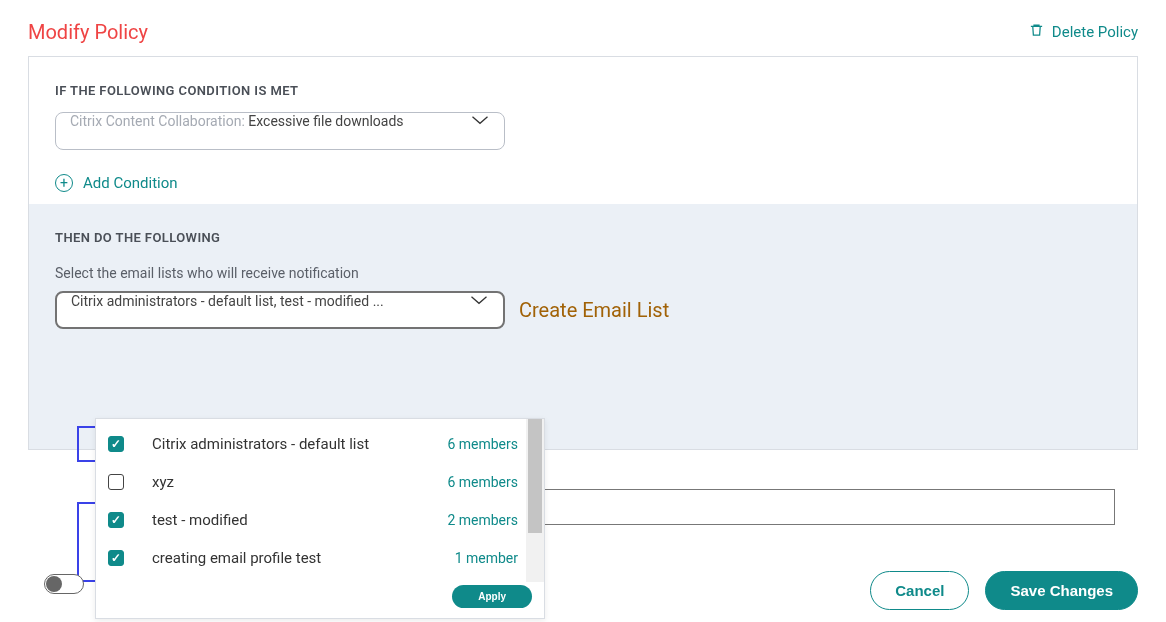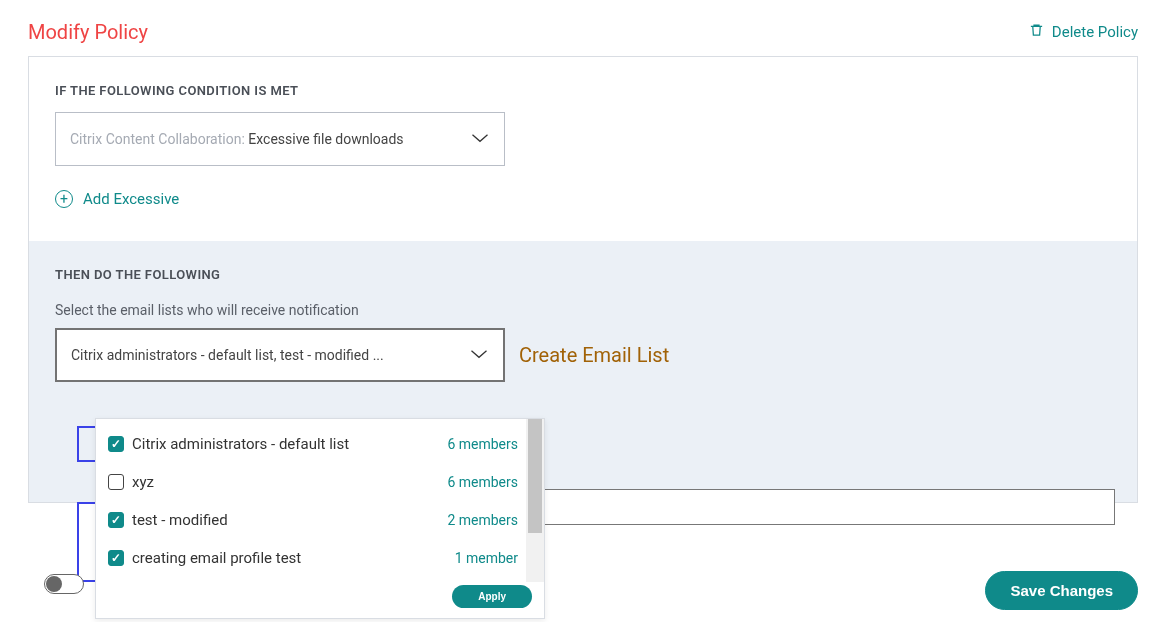--- a/index.html
+++ b/index.html
@@ -12,40 +12,40 @@
     height: 622px;
     position: relative;
   }
   .page { padding: 20px 28px; }
   .header-row { display: flex; justify-content: space-between; align-items: center; margin-bottom: 12px; }
   .page-title { font-size: 20px; font-weight: 400; color: #ef4444; }
   .delete-link { color: #0f8a8a; font-size: 15px; display: flex; align-items: center; gap: 8px; cursor: pointer; }
   .delete-link svg { width: 15px; height: 16px; }
 
   .panel { border: 1px solid #d9dde3; }
-  .section { padding: 26px 26px 33px 26px; }
+  .section { padding: 26px 26px 12px 26px; }
   .section.condition { background: #fff; }
   .section.action { background: #ebf0f6; padding-bottom: 120px; }
 
   .section-label {
     font-size: 13px;
     letter-spacing: 0.4px;
     font-weight: 600;
     color: #4a4f57;
     margin-bottom: 14px;
   }
 
   .dropdown {
     width: 450px;
-    height: 54px;
+    height: 38px;
     border: 1px solid #b9bec7;
-    border-radius: 0;
+    border-radius: 8px;
     background: #fff;
     display: flex;
-    align-items: center;
+    align-items: flex-start;
     justify-content: space-between;
     padding: 0 14px;
     cursor: pointer;
   }
   .dropdown .prefix { color: #a5aab3; }
   .dropdown .text { color: #444; }
   .chevron svg { width: 20px; height: 12px; }
 
   .add-cond { display: flex; align-items: center; gap: 10px; margin-top: 24px; color: #0f8a8a; cursor: pointer; font-size: 15px; }
   .add-cond .circ { width: 18px; height: 18px; border: 1.5px solid #0f8a8a; border-radius: 50%; display:flex; align-items:center; justify-content:center; font-size:14px; line-height:1;}
@@ -65,21 +65,21 @@
     background: #fff;
     border: 1px solid #d9dde3;
     box-shadow: 0 2px 6px rgba(0,0,0,.08);
     z-index: 50;
   }
   .dd-list { position: relative; padding: 6px 0 4px 0; }
   .dd-item {
     display: flex; align-items: center; justify-content: space-between;
     padding: 10px 26px 10px 12px;
   }
-  .dd-item .left { display: flex; align-items: center; gap: 8px; }
+  .dd-item .left { display: flex; align-items: center; gap: 28px; }
   .chk { width: 16px; height: 16px; border: 1.5px solid #444; border-radius: 3px; display:flex;align-items:center;justify-content:center;}
   .chk.checked { background: #0f8a8a; border-color: #0f8a8a; }
   .chk.checked::after { content:"✓"; color:#fff; font-size:12px; font-weight:bold; line-height:1;}
   .members { color: #0f8a8a; font-size: 14px; }
   .dd-item .label { color: #333; font-size: 15px; }
   .dd-apply {
     float: right;
     margin: 4px 12px 8px 0;
     background: #0f8a8a; color:#fff; border:none;
     padding: 6px 26px; border-radius: 16px; font-size: 10px; font-weight: 600; cursor: pointer;
@@ -143,21 +143,21 @@
           <span class="prefix">Citrix Content Collaboration: </span><span class="text">Excessive file downloads</span>
         </span>
         <span class="chevron">
           <svg viewBox="0 0 24 12" fill="none" stroke="#333" stroke-width="1.5">
               <path d="M3 2l9 8 9-8"></path>
             </svg>
         </span>
       </div>
       <div class="add-cond">
         <span class="circ">+</span>
-        <span>Add Excessive</span>
+        <span>Add Condition</span>
       </div>
     </div>
 
     <div class="section action">
       <div class="section-label">THEN DO THE FOLLOWING</div>
 
       <div class="sublabel">Select the email lists who will receive notification</div>
       <div class="row">
         <div class="dropdown selected-list">
           <span class="text">Citrix administrators - default list, test - modified ...</span>
@@ -215,14 +215,15 @@
 </div>
 
 <div class="hl hl1"></div>
 <div class="hl hl2"></div>
 
 <div class="toggle">
   <div class="knob"></div>
 </div>
 
 <div class="footer">
+  <button class="btn cancel">Cancel</button>
   <button class="btn save">Save Changes</button>
 </div>
 
 </body></html>

